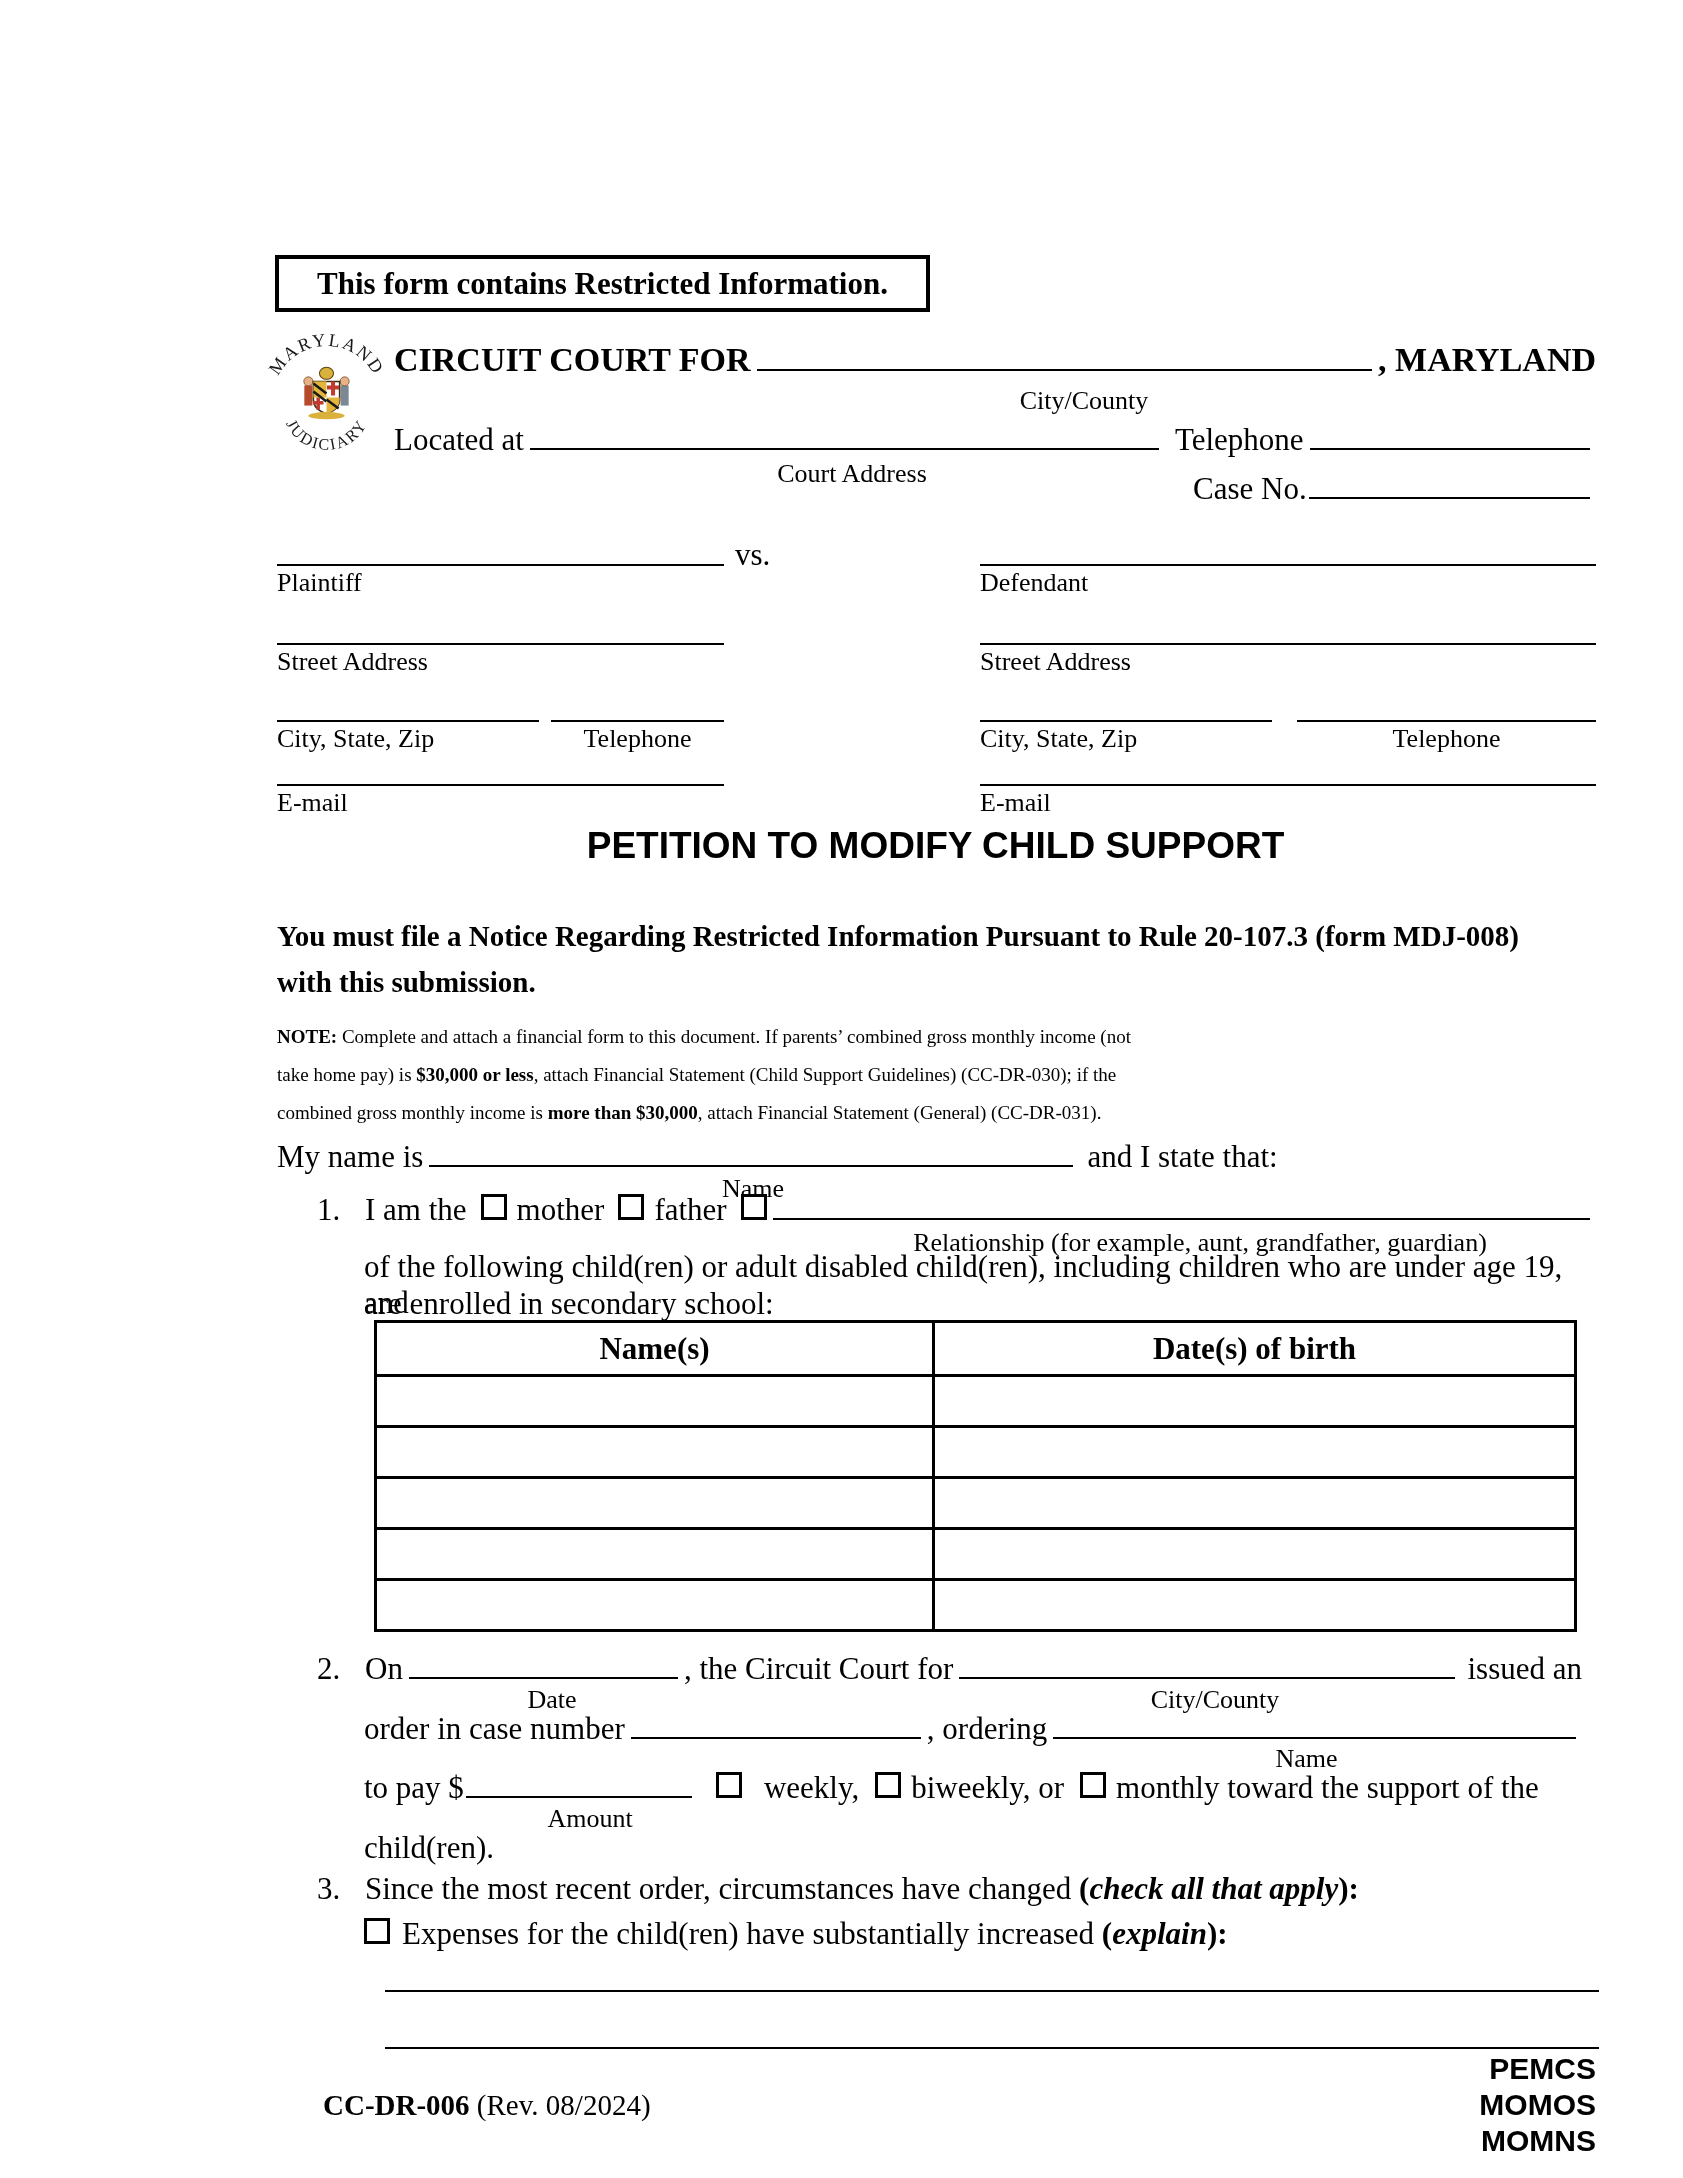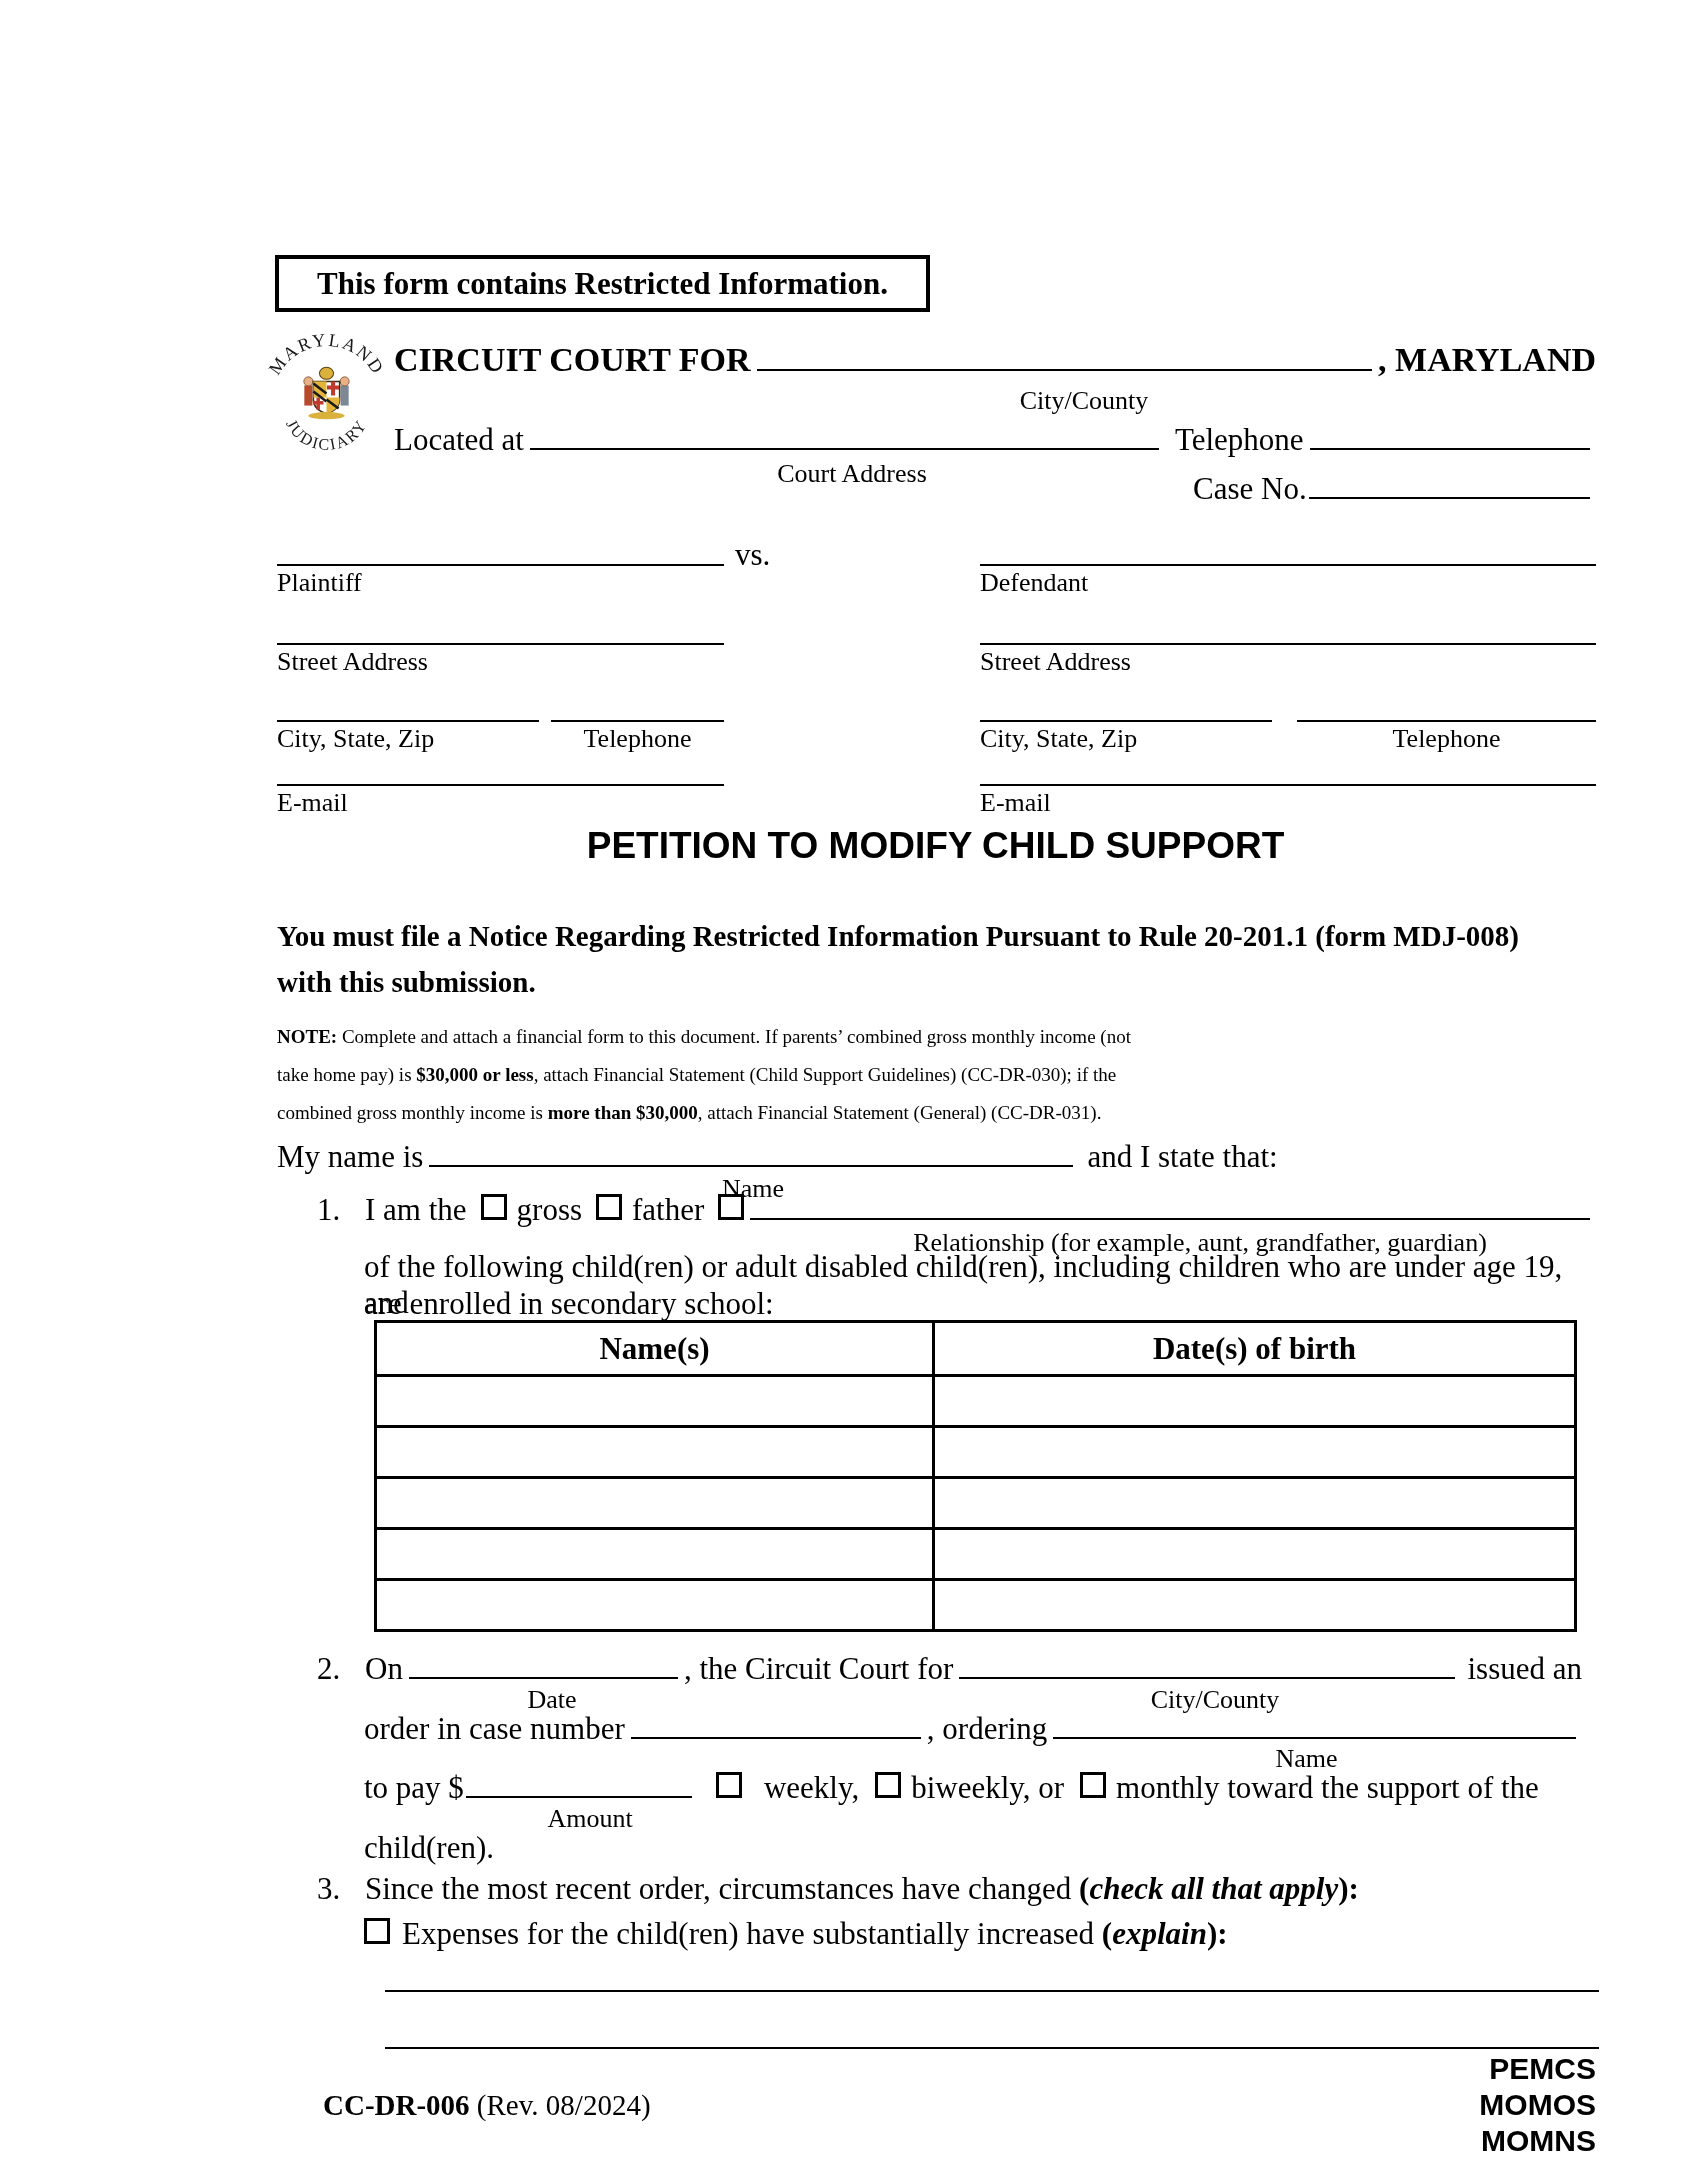--- a/index.html
+++ b/index.html
@@ -133,21 +133,21 @@
     <div class="cap ctr">Telephone</div>
   </div>
   <div class="abs field" style="left:980px; top:752px; width:616px;">
     <div class="rule"></div>
     <div class="cap">E-mail</div>
   </div>
 
   <div class="abs ctr sans b" style="left:277px; top:825px; width:1317px; font-size:37px;">PETITION TO MODIFY CHILD SUPPORT</div>
 
   <div class="abs b" style="left:277px; top:913px; width:1332px; font-size:29px; line-height:46px;">
-    <div>You must file a Notice Regarding Restricted Information Pursuant to Rule 20-201.1 (form MDJ-008)</div>
+    <div>You must file a Notice Regarding Restricted Information Pursuant to Rule 20-107.3 (form MDJ-008)</div>
     <div>with this submission.</div>
   </div>
 
   <div class="abs" style="left:277px; top:1018px; width:1332px; font-size:19px; line-height:38px; white-space:nowrap;">
     <div>
       <span class="b">NOTE:</span><span> Complete and attach a financial form to this document. If parents’ combined gross monthly income (not</span>
     </div>
     <div>
       <span>take home pay) is </span><span class="b">$30,000 or less</span><span>, attach Financial Statement (Child Support Guidelines) (CC-DR-030); if the</span>
     </div>
@@ -160,21 +160,21 @@
     <span>My name is</span>
     <span class="blank" style="width:644px;"></span>
     <span style="margin-left:8px;">and I state that:</span>
   </div>
   <div class="abs cap ctr" style="left:431px; top:1174px; width:644px;">Name</div>
 
   <div class="abs line t31" style="left:317px; top:1192px; width:1279px;">
     <span class="num">1.</span>
     <span>I am the</span>
     <span class="cb" style="margin-left:14px;"></span>
-    <span style="margin-left:10px;">gross</span>
+    <span style="margin-left:10px;">mother</span>
     <span class="cb" style="margin-left:14px;"></span>
     <span style="margin-left:10px;">father</span>
     <span class="cb" style="margin-left:14px;"></span>
     <span class="blank fill"></span>
   </div>
   <div class="abs cap ctr" style="left:804px; top:1228px; width:792px;">Relationship (for example, aunt, grandfather, guardian)</div>
   <div class="abs t31" style="left:364px; top:1249px; width:1232px;">of the following child(ren) or adult disabled child(ren), including children who are under age 19, and</div>
   <div class="abs t31" style="left:364px; top:1286px; width:1232px;">are enrolled in secondary school:</div>
 
   <div class="abs" style="left:374px; top:1320px; width:976px;">

